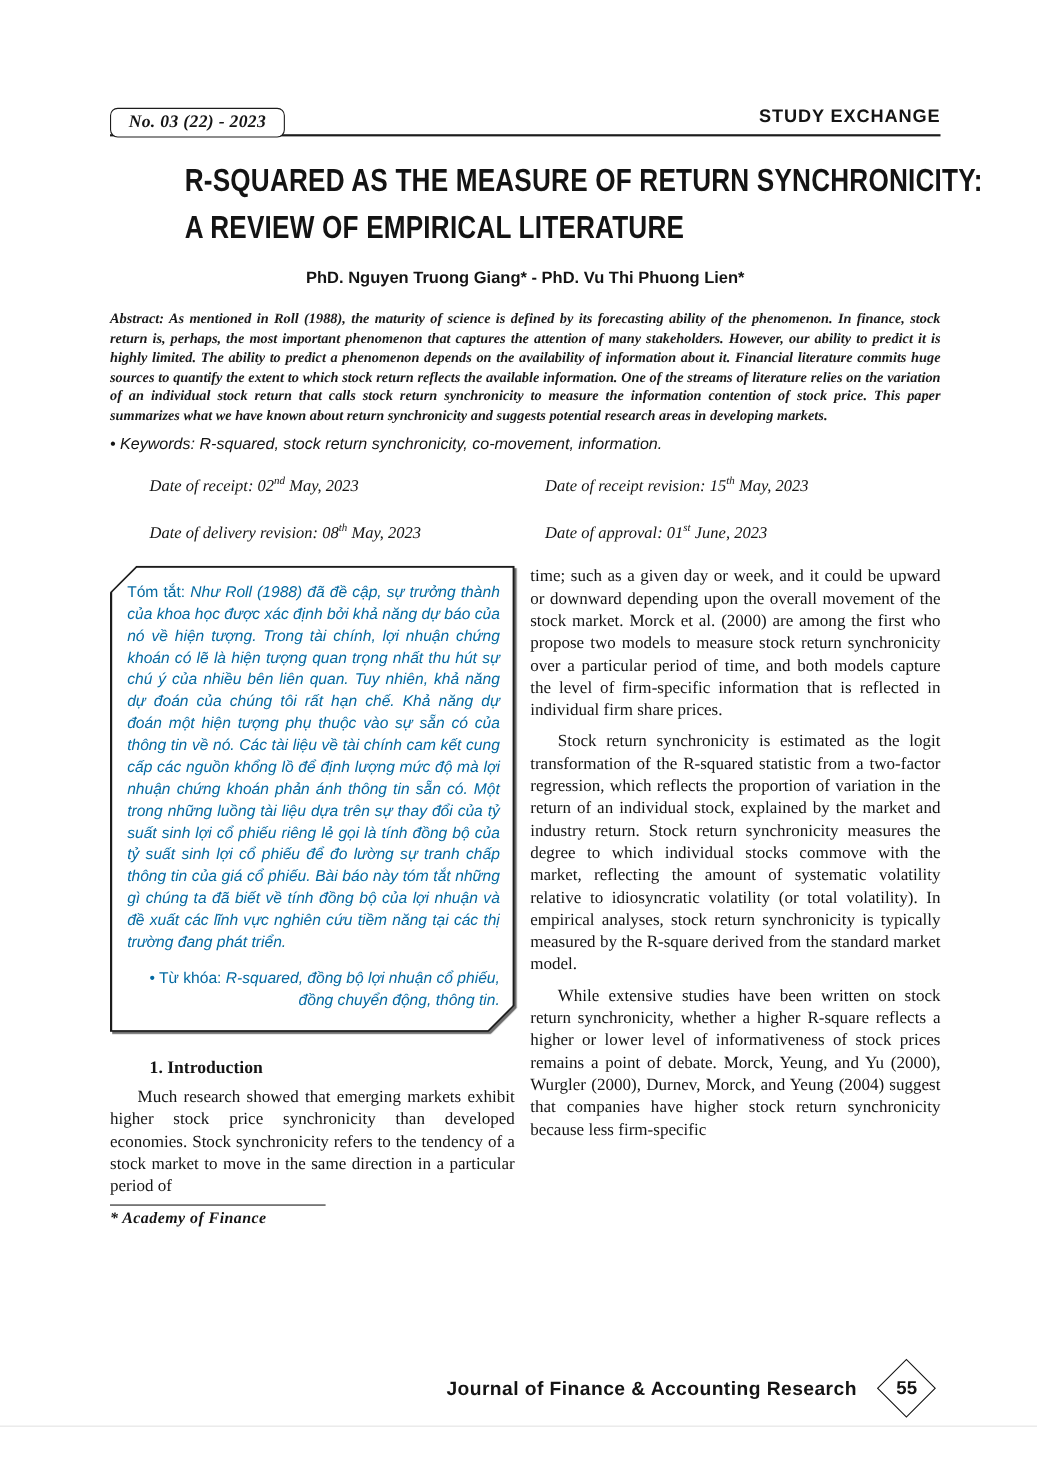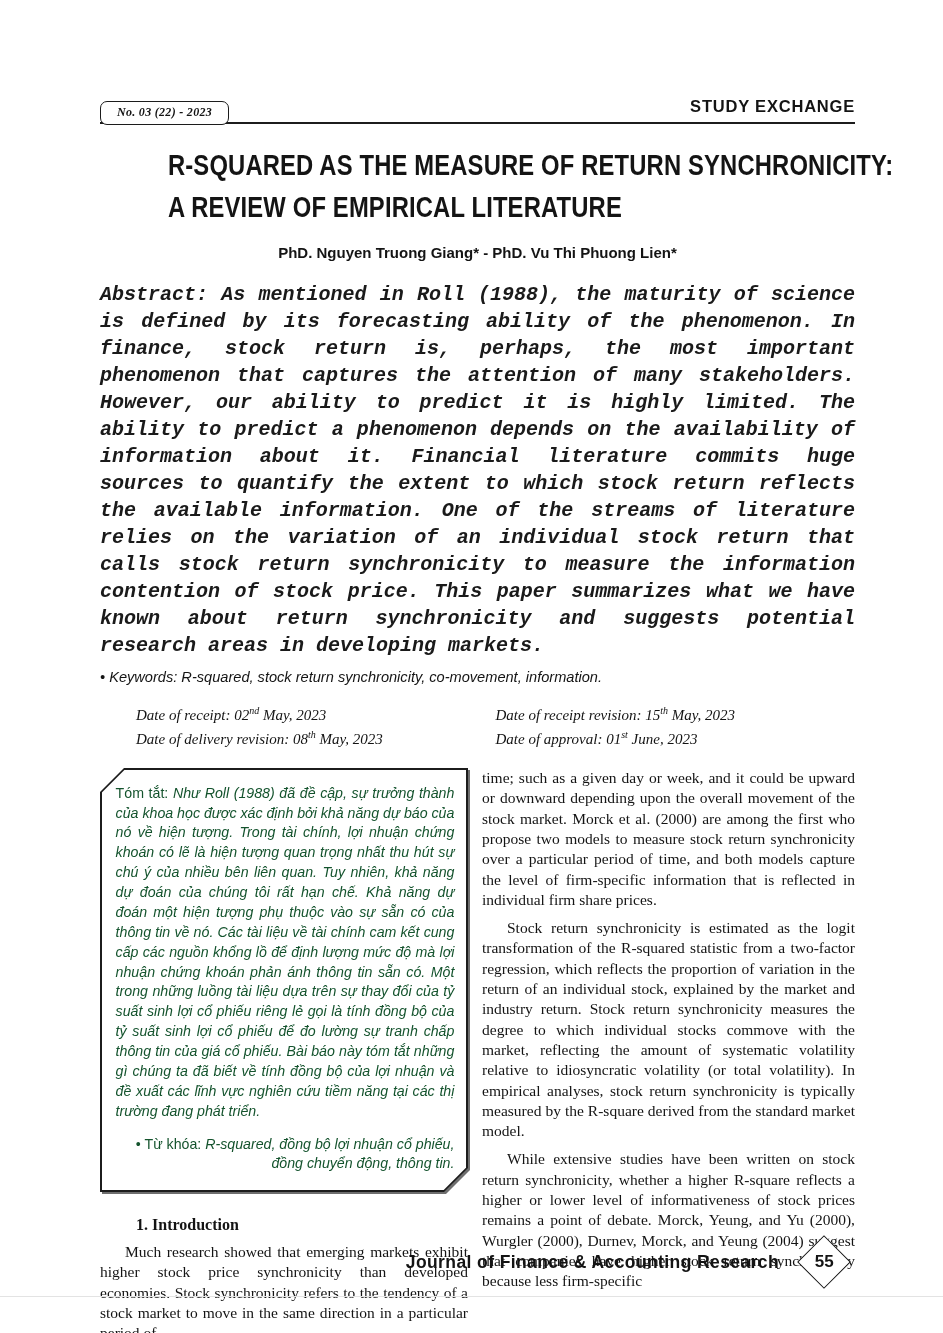--- a/index.html
+++ b/index.html
@@ -12,21 +12,21 @@
 
   
   .header-row {
     display:flex; justify-content:space-between; align-items:flex-end;
     border-bottom:2.5px solid #1c1c1c;
   }
   .issue-box {
     border:1.8px solid #1c1c1c; border-radius:7px; background:#fff;
     padding:3px 16px 4px 16px; margin-bottom:-2.5px;
     font-family:"Liberation Serif", serif; font-style:italic; font-weight:bold;
-    font-size:12px; letter-spacing:0.3px;
+    font-size:16px; letter-spacing:0.3px;
   }
   .section-label {
     font-family:"Liberation Sans", sans-serif; font-weight:bold;
     font-size:16.5px; letter-spacing:0.8px; padding-bottom:6px;
   }
 
   
   .title { margin-top:20px; text-align:left; }
   .title .tline {
     display:block; white-space:nowrap;
@@ -35,53 +35,53 @@
     transform:scaleX(0.82); transform-origin:center;
   }
   .authors {
     margin-top:16px; text-align:center;
     font-family:"Liberation Sans", sans-serif; font-weight:bold; font-size:15px;
   }
 
   
   .abstract {
     margin-top:20px; text-align:justify;
-    font-family:Liberation Mono, monospace; font-weight:bold; font-style:italic;
-    font-size:20px; line-height:1.35; color:#1a1a1a;
+    font-family:Liberation Serif, serif; font-weight:bold; font-style:italic;
+    font-size:13px; line-height:1.35; color:#1a1a1a;
   }
   .keywords {
     margin-top:10px;
     font-family:Liberation Sans, sans-serif; font-style:italic;
     font-size:14.6px;
   }
 
   
   .dates {
     margin-top:20px; display:grid; grid-template-columns:1fr 1fr;
-    row-gap:5px; padding-left:36px;
+    row-gap:24px; padding-left:36px;
     font-family:"Liberation Serif", serif; font-style:italic; font-size:15px;
   }
   .dates sup { font-size:10px; }
 
   
   .columns { margin-top:20px; display:flex; gap:14px; }
   .col-left { flex:0 0 368px; width:368px; }
   .col-right { flex:1; }
 
   
   .tomtat-wrap { filter:drop-shadow(2.5px 2.5px 0 #6e6e6e); }
   .tomtat-border {
     background:#1c1c1c; padding:1.6px;
     clip-path:polygon(24px 0, 100% 0, 100% calc(100% - 24px), calc(100% - 24px) 100%, 0 100%, 0 24px);
   }
   .tomtat-inner {
     background:#ffffff; padding:14px 12px 16px 14px;
     clip-path:polygon(23px 0, 100% 0, 100% calc(100% - 23px), calc(100% - 23px) 100%, 0 100%, 0 23px);
     font-family:"Liberation Sans", sans-serif; font-style:italic;
-    font-size:14.2px; line-height:1.4; color:#14532d; text-align:justify;
+    font-size:14.2px; line-height:1.4; color:#0369a1; text-align:justify;
   }
   .tomtat-inner .label { font-style:normal; }
   .tukhoa { margin-top:13px; text-align:right; }
 
   
   .intro-heading {
     margin-top:24px; padding-left:36px;
     font-family:"Liberation Serif", serif; font-weight:bold; font-size:16px;
   }
   .body-par {

